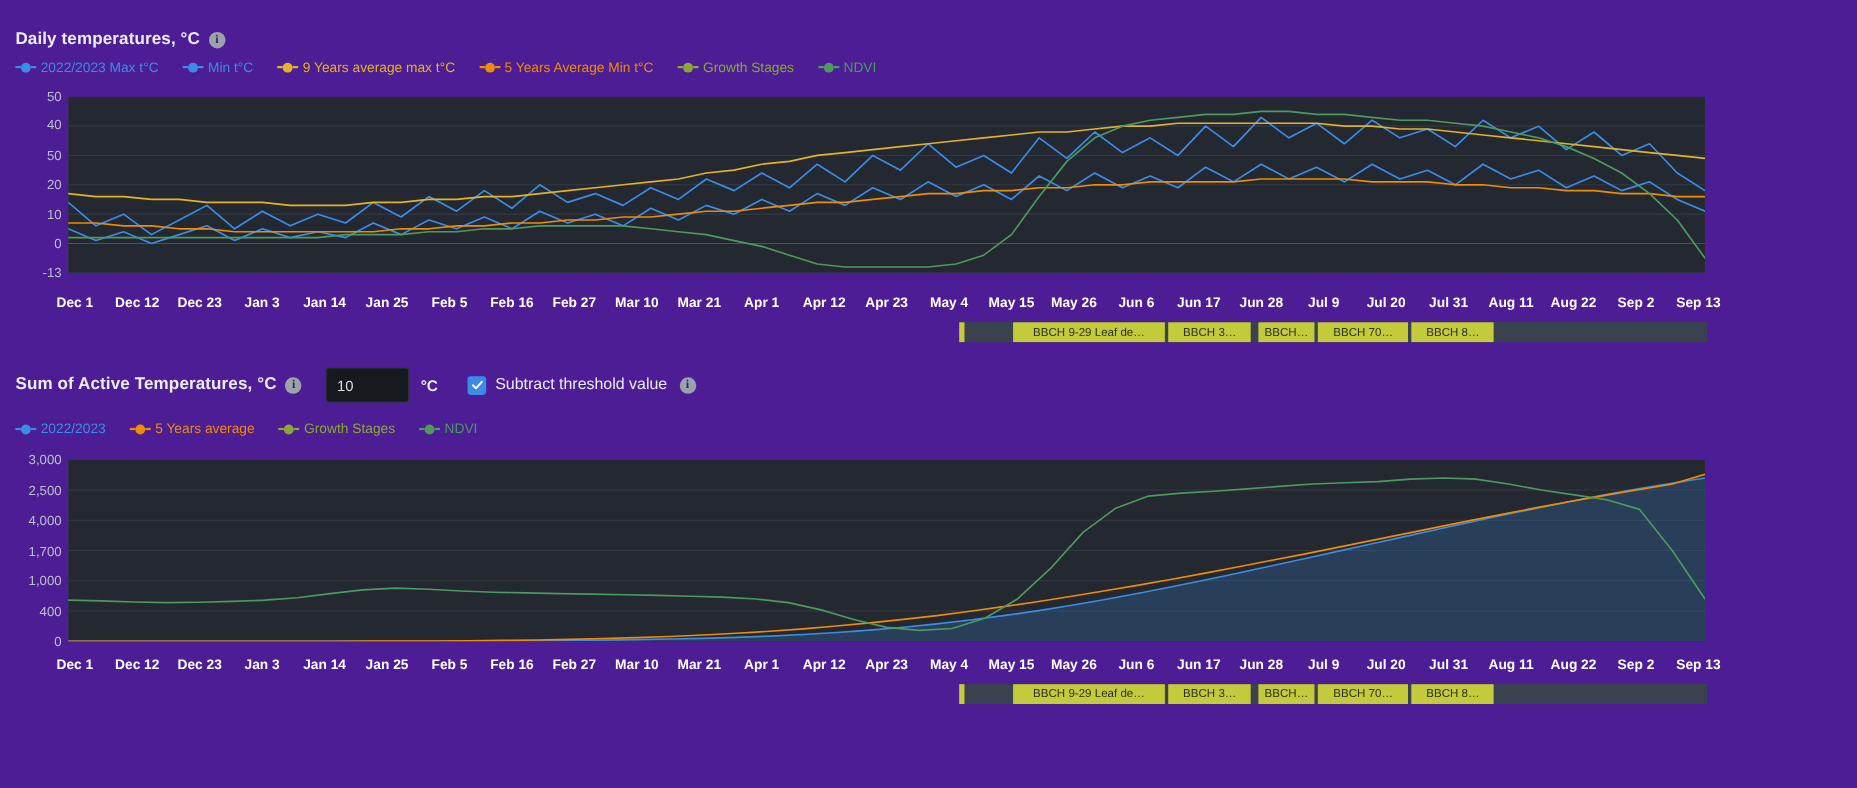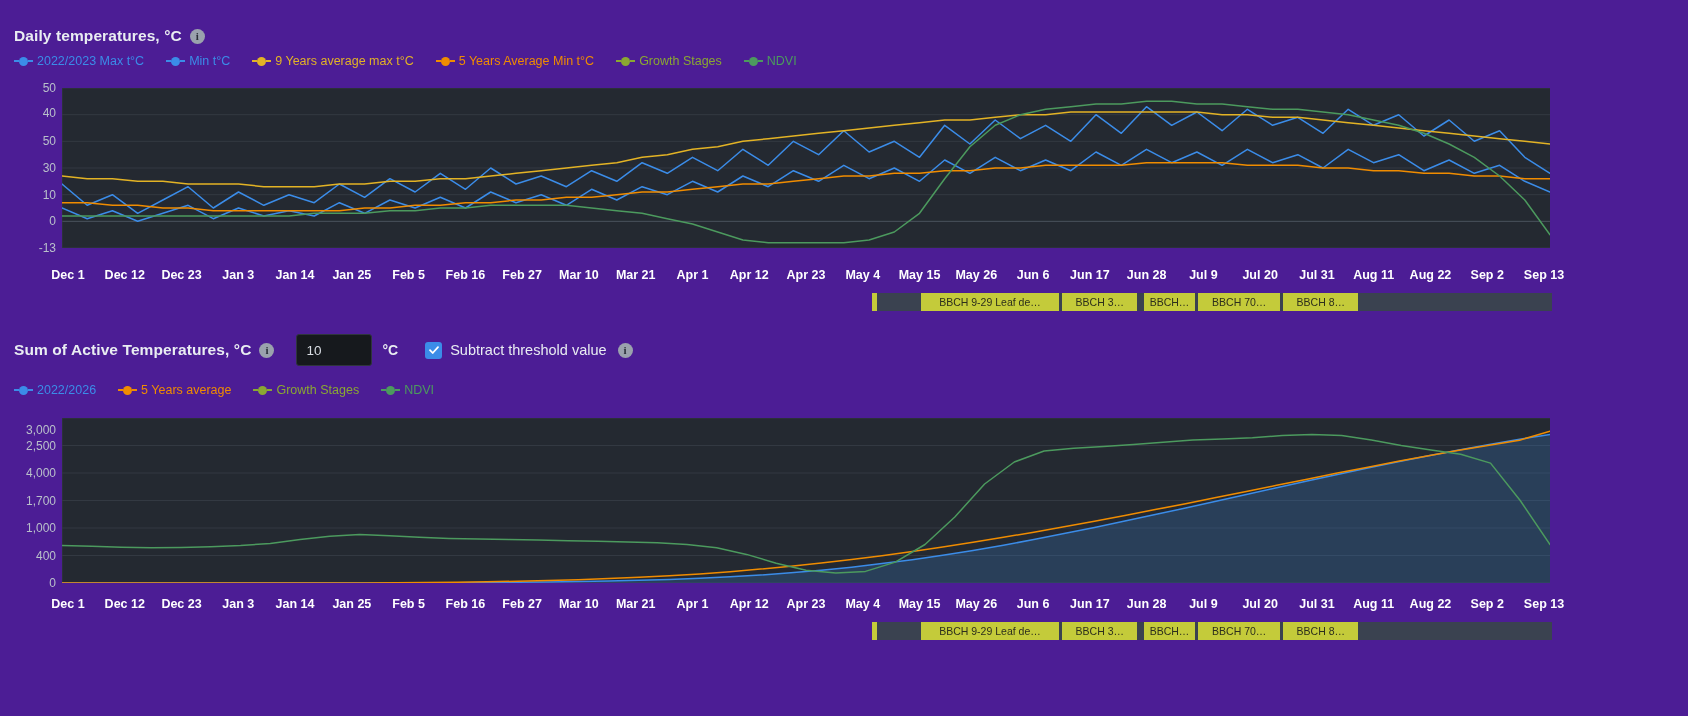--- a/index.html
+++ b/index.html
@@ -157,21 +157,21 @@
         </span>
         <span class="legend-label" style="color: rgb(76, 154, 94);">NDVI</span>
       </div>
     </div>
 
   <div class="chart-wrap" id="chart1-wrap" style="position:absolute; left:0; top:88px; width:1688px; height:160px;">
     <div id="chart1-yaxis" style="position:absolute; left:0; top:0; width:56px; height:100%;">
         <div class="yaxis-label" style="top: 160px;">-13</div>
         <div class="yaxis-label" style="top: 133.333px;">0</div>
         <div class="yaxis-label" style="top: 106.667px;">10</div>
-        <div class="yaxis-label" style="top: 80px;">30</div>
+        <div class="yaxis-label" style="top: 80px;">20</div>
         <div class="yaxis-label" style="top: 53.3333px;">50</div>
         <div class="yaxis-label" style="top: 25px;">40</div>
         <div class="yaxis-label" style="top: 0px;">50</div>
       </div>
     <svg id="chart1-svg" style="position:absolute; left:62px; top:0;" width="1488" height="160">
         <rect x="0" y="0" width="1488" height="160" fill="#242931"></rect>
         <line x1="0" y1="160" x2="1488" y2="160" stroke="#333942" stroke-width="1"></line>
         <line x1="0" y1="133.33333333333334" x2="1488" y2="133.33333333333334" stroke="#4a525d" stroke-width="1"></line>
         <line x1="0" y1="106.66666666666667" x2="1488" y2="106.66666666666667" stroke="#333942" stroke-width="1"></line>
         <line x1="0" y1="80" x2="1488" y2="80" stroke="#333942" stroke-width="1"></line>
@@ -279,21 +279,21 @@
     <span class="info-icon" style="margin-left:11px;">i</span>
   </div>
 
   <div class="legend" style="position:absolute; left:0; top:383px;" id="legend2">
       <div class="legend-item">
         <span class="legend-marker">
           <span class="bar" style="background:#3b8ce8"></span>
           <span class="dot" style="background:#3b8ce8"></span>
           <span class="bar" style="background:#3b8ce8"></span>
         </span>
-        <span class="legend-label" style="color: rgb(59, 140, 232);">2022/2026</span>
+        <span class="legend-label" style="color: rgb(59, 140, 232);">2022/2023</span>
       </div>
       <div class="legend-item">
         <span class="legend-marker">
           <span class="bar" style="background:#f08c00"></span>
           <span class="dot" style="background:#f08c00"></span>
           <span class="bar" style="background:#f08c00"></span>
         </span>
         <span class="legend-label" style="color: rgb(240, 140, 0);">5 Years average</span>
       </div>
       <div class="legend-item">
@@ -315,21 +315,21 @@
     </div>
 
   <div class="chart-wrap" id="chart2-wrap" style="position:absolute; left:0; top:418px; width:1688px; height:165px;">
     <div id="chart2-yaxis" style="position:absolute; left:0; top:0; width:56px; height:100%;">
         <div class="yaxis-label" style="top: 165px;">0</div>
         <div class="yaxis-label" style="top: 137.5px;">400</div>
         <div class="yaxis-label" style="top: 110px;">1,000</div>
         <div class="yaxis-label" style="top: 82.5px;">1,700</div>
         <div class="yaxis-label" style="top: 55px;">4,000</div>
         <div class="yaxis-label" style="top: 27.5px;">2,500</div>
-        <div class="yaxis-label" style="top: 12px;">3,000</div>
+        <div class="yaxis-label" style="top: 0px;">3,000</div>
       </div>
     <svg id="chart2-svg" style="position:absolute; left:62px; top:0;" width="1488" height="165">
         <rect x="0" y="0" width="1488" height="165" fill="#242931"></rect>
         <line x1="0" y1="165" x2="1488" y2="165" stroke="#333942" stroke-width="1"></line>
         <line x1="0" y1="137.5" x2="1488" y2="137.5" stroke="#333942" stroke-width="1"></line>
         <line x1="0" y1="110" x2="1488" y2="110" stroke="#333942" stroke-width="1"></line>
         <line x1="0" y1="82.5" x2="1488" y2="82.5" stroke="#333942" stroke-width="1"></line>
         <line x1="0" y1="55" x2="1488" y2="55" stroke="#333942" stroke-width="1"></line>
         <line x1="0" y1="27.5" x2="1488" y2="27.5" stroke="#333942" stroke-width="1"></line>
         <line x1="0" y1="0" x2="1488" y2="0" stroke="#333942" stroke-width="1"></line>

